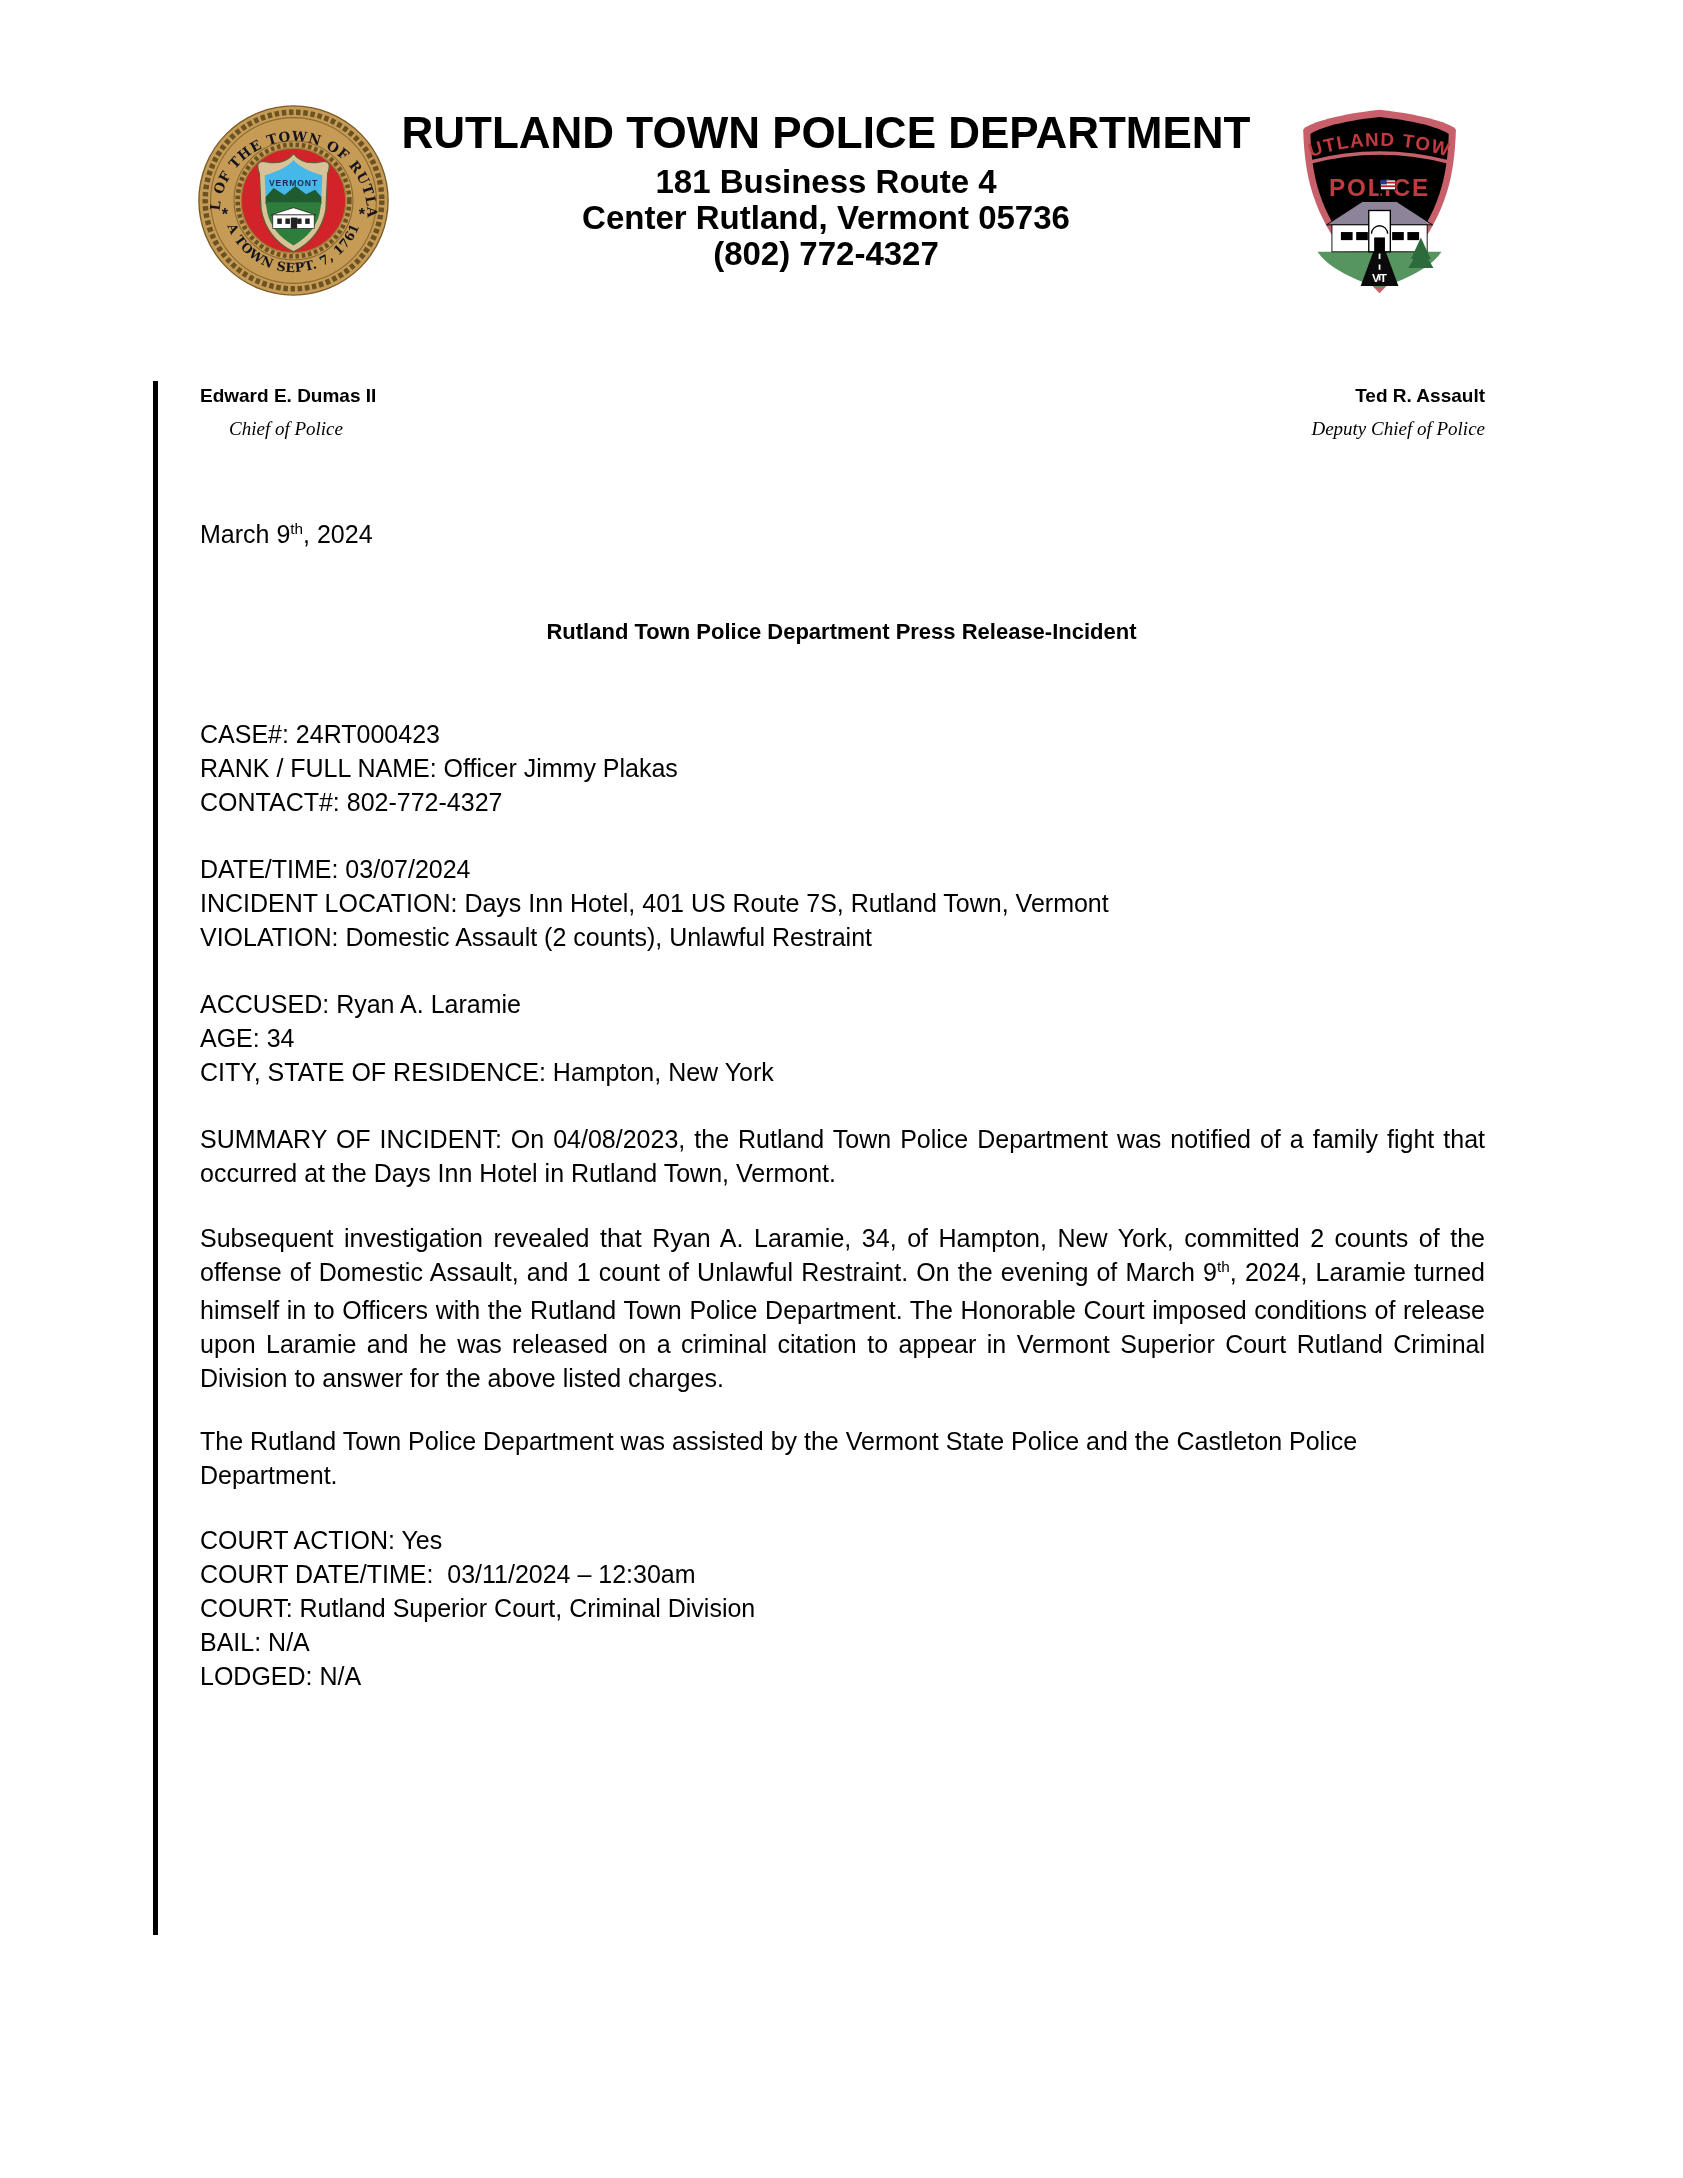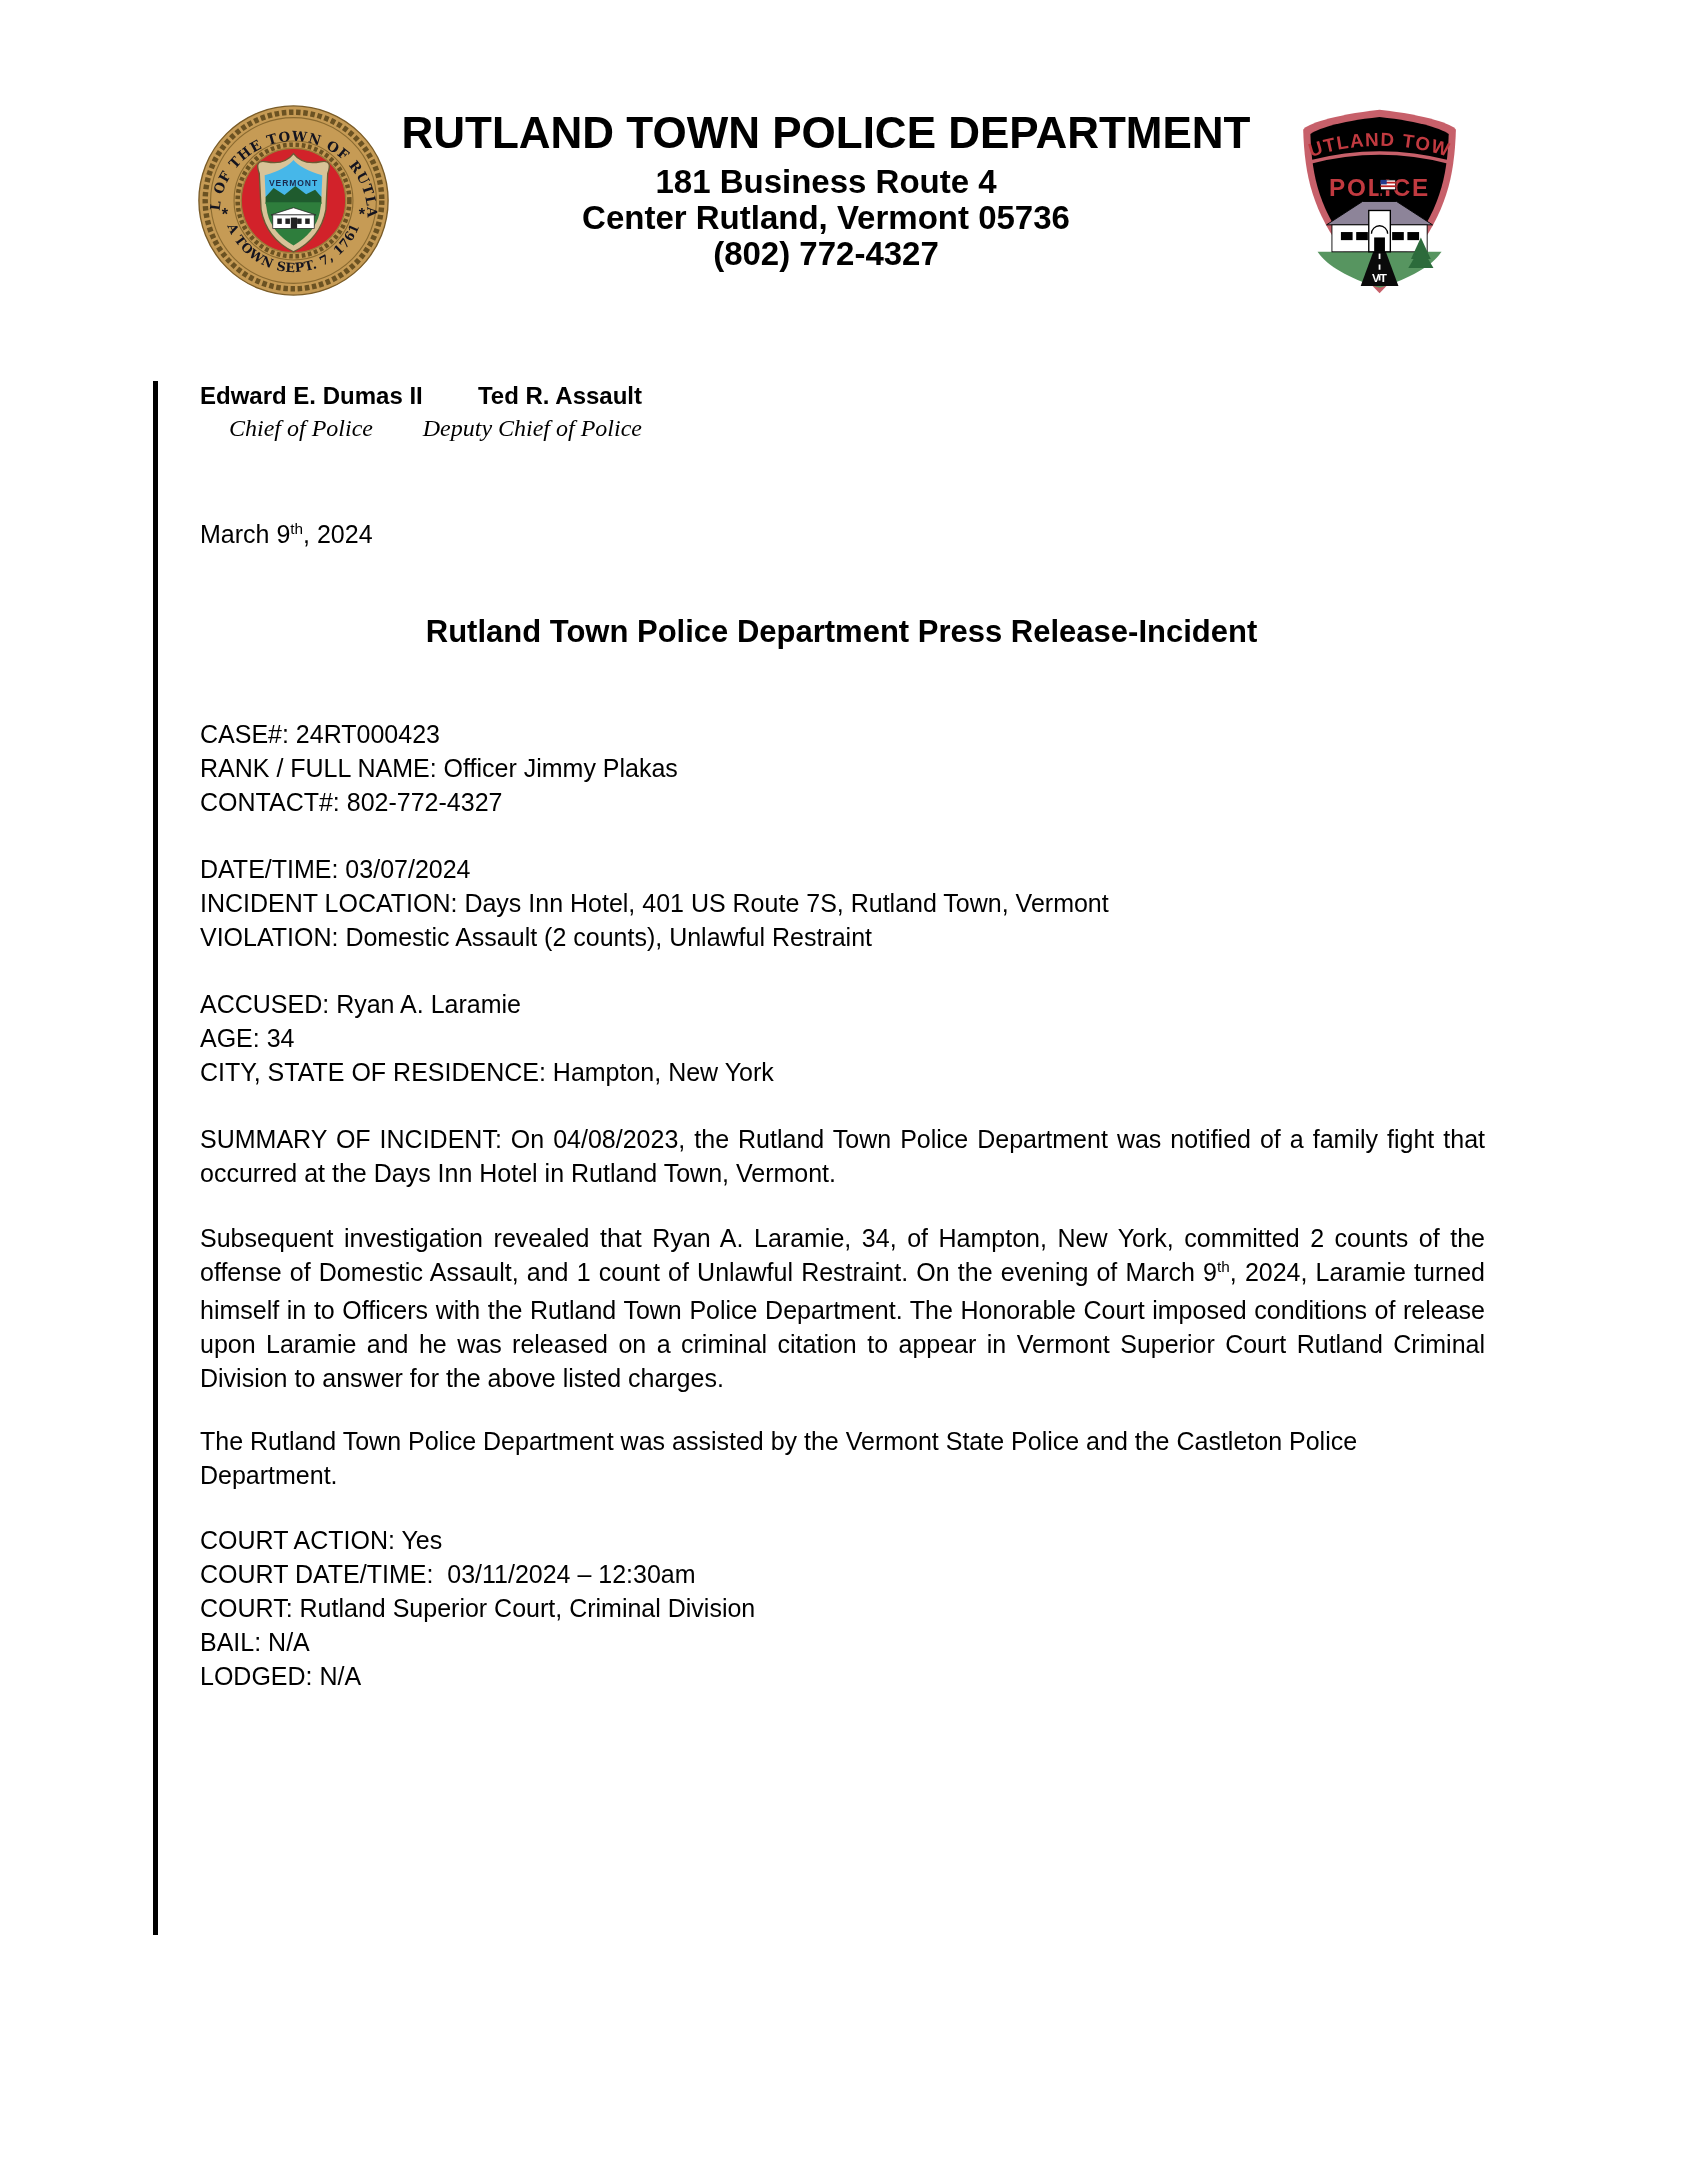--- a/index.html
+++ b/index.html
@@ -10,29 +10,29 @@
   
   .seal-wrap  { position:absolute; left:198px; top:105px; width:191px; height:191px; }
   .badge-wrap { position:absolute; left:1296px; top:106px; width:168px; height:191px; }
   .header-center { position:absolute; left:387px; top:108px; width:878px; text-align:center; }
   .dept-title { font-size:44px; font-weight:bold; line-height:50px; letter-spacing:0px; margin:0; }
   .addr { font-size:33px; font-weight:bold; line-height:36px; }
   .addr-block { margin-top:6.3px; }
   
   .vline { position:absolute; left:153px; top:381px; width:4.5px; height:1554px; background:#000; }
   
-  .officials { position:absolute; left:200px; top:379px; width:1285px; display:flex; justify-content:flex-start; font-size:24px; }
+  .officials { position:absolute; left:200px; top:379px; width:1285px; display:flex; justify-content:space-between; font-size:19px; }
   .official-name { font-weight:bold; line-height:33px; }
   .official-title { font-style:italic; line-height:33px;font-family:Liberation Serif, serif; }
   .official-left .official-title { padding-left:29px; }
   .official-right { text-align:right; }
   
   .date-line { position:absolute; left:200px; top:518px; font-size:25px; line-height:33px; }
   .sup { font-size:15.3px; position:relative; top:-9px; }
-  .release-title { position:absolute; left:198px; top:615px; width:1287px; text-align:center; font-size:31px; font-weight:bold; line-height:33px; }
+  .release-title { position:absolute; left:198px; top:615px; width:1287px; text-align:center; font-size:22px; font-weight:bold; line-height:33px; }
   .text-block { position:absolute; left:200px; width:1285px; font-size:25px; line-height:34px; }
   .text-block div { white-space:pre-wrap; }
   .blk-case     { top:717px; }
   .blk-incident { top:852px; }
   .blk-accused  { top:987px; }
   .blk-para1    { top:1122px; text-align:justify; }
   .blk-para2    { top:1221px; text-align:justify; }
   .blk-para3    { top:1424px; }
   .blk-court    { top:1523px; }
   svg text { user-select:none; }

